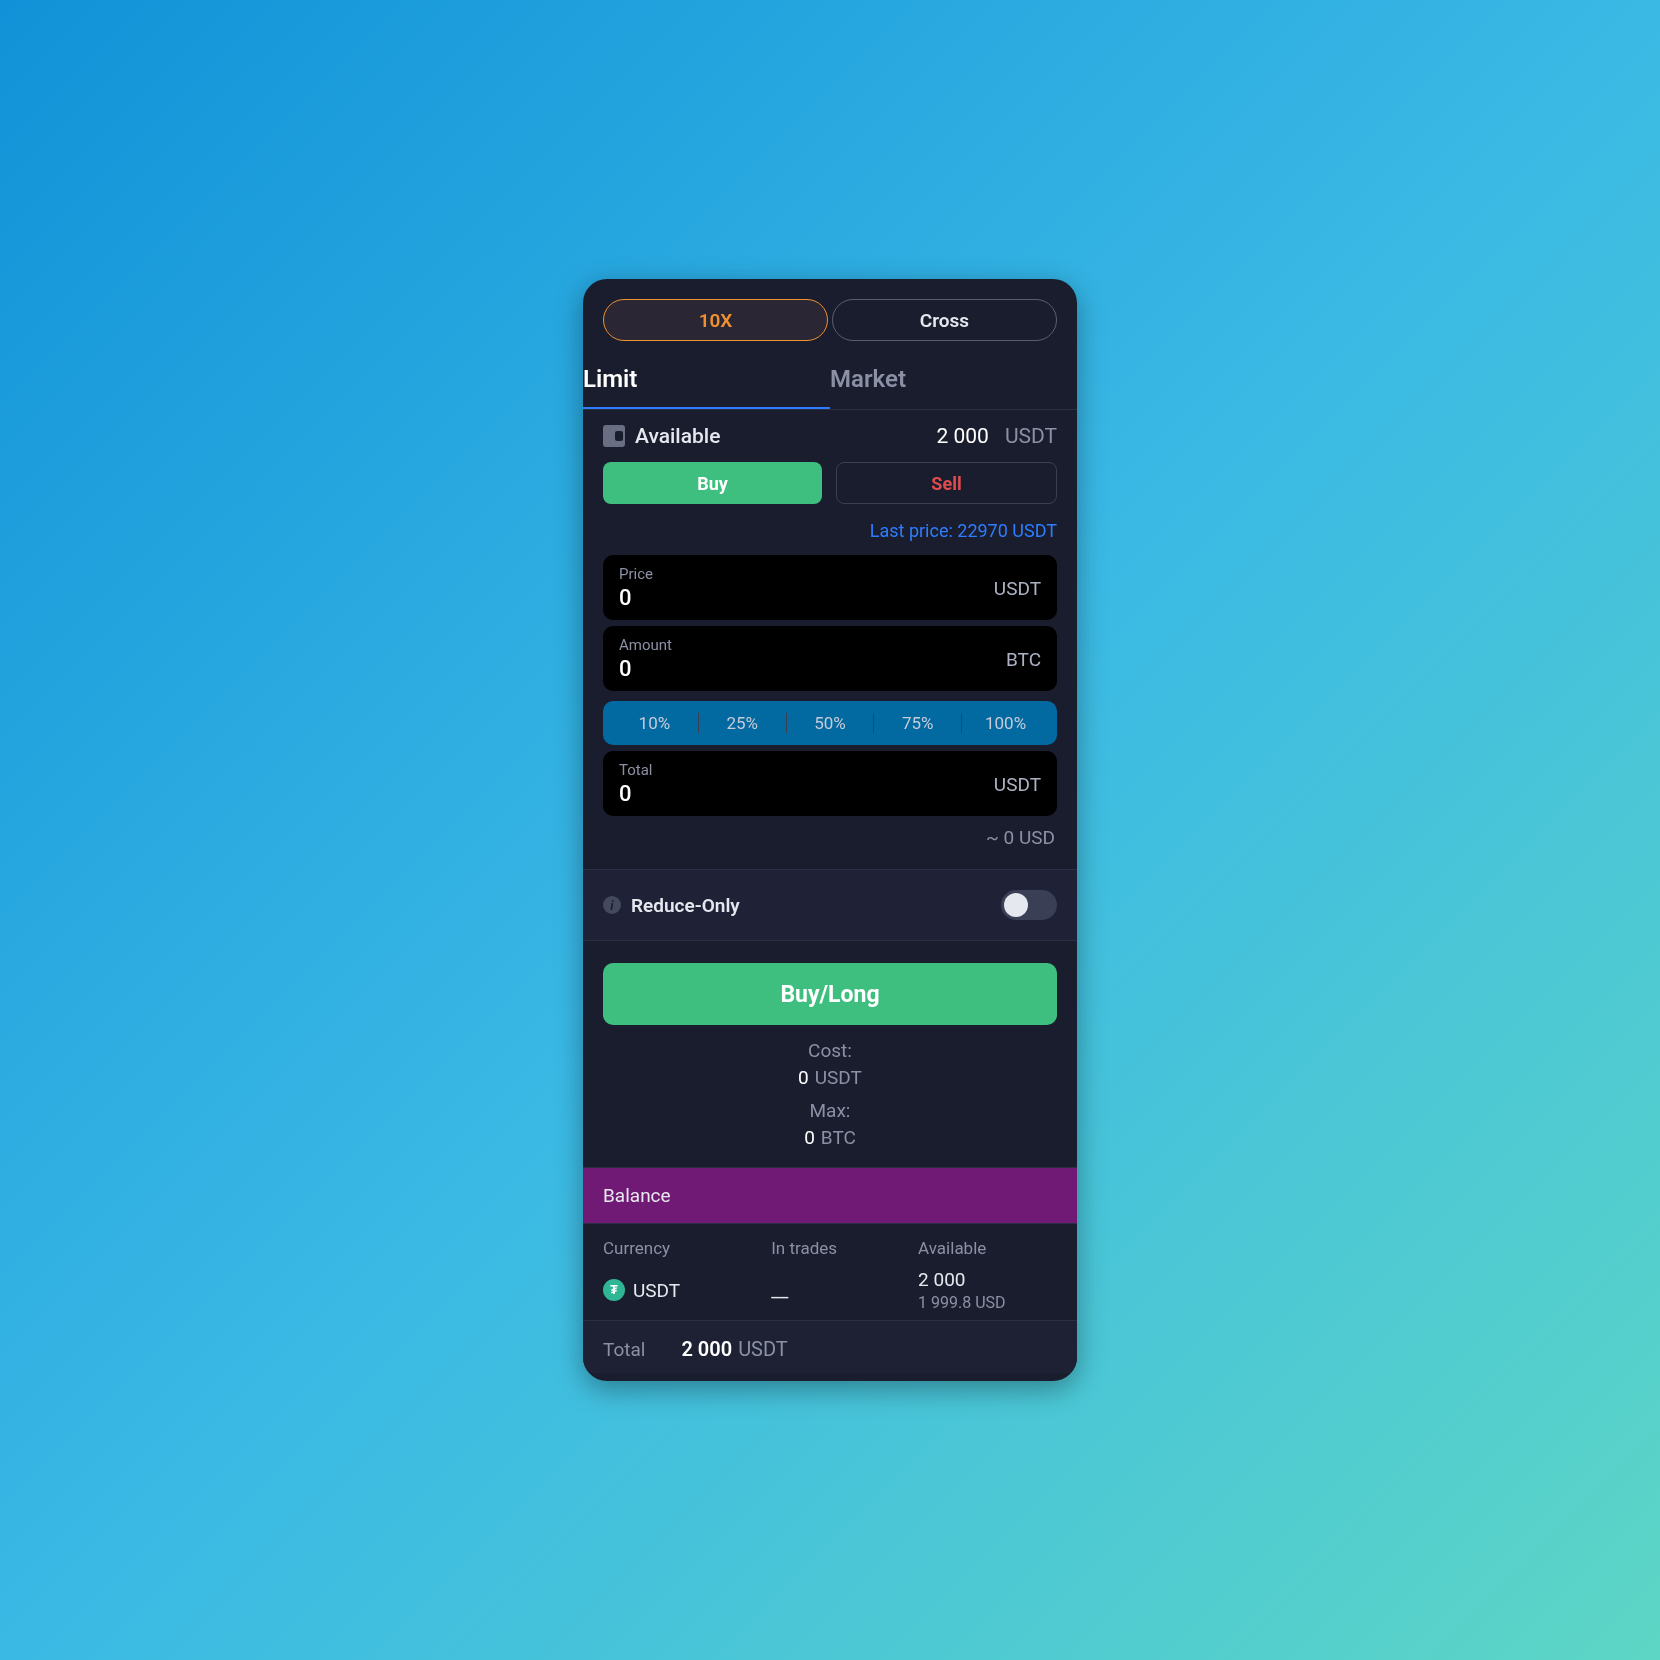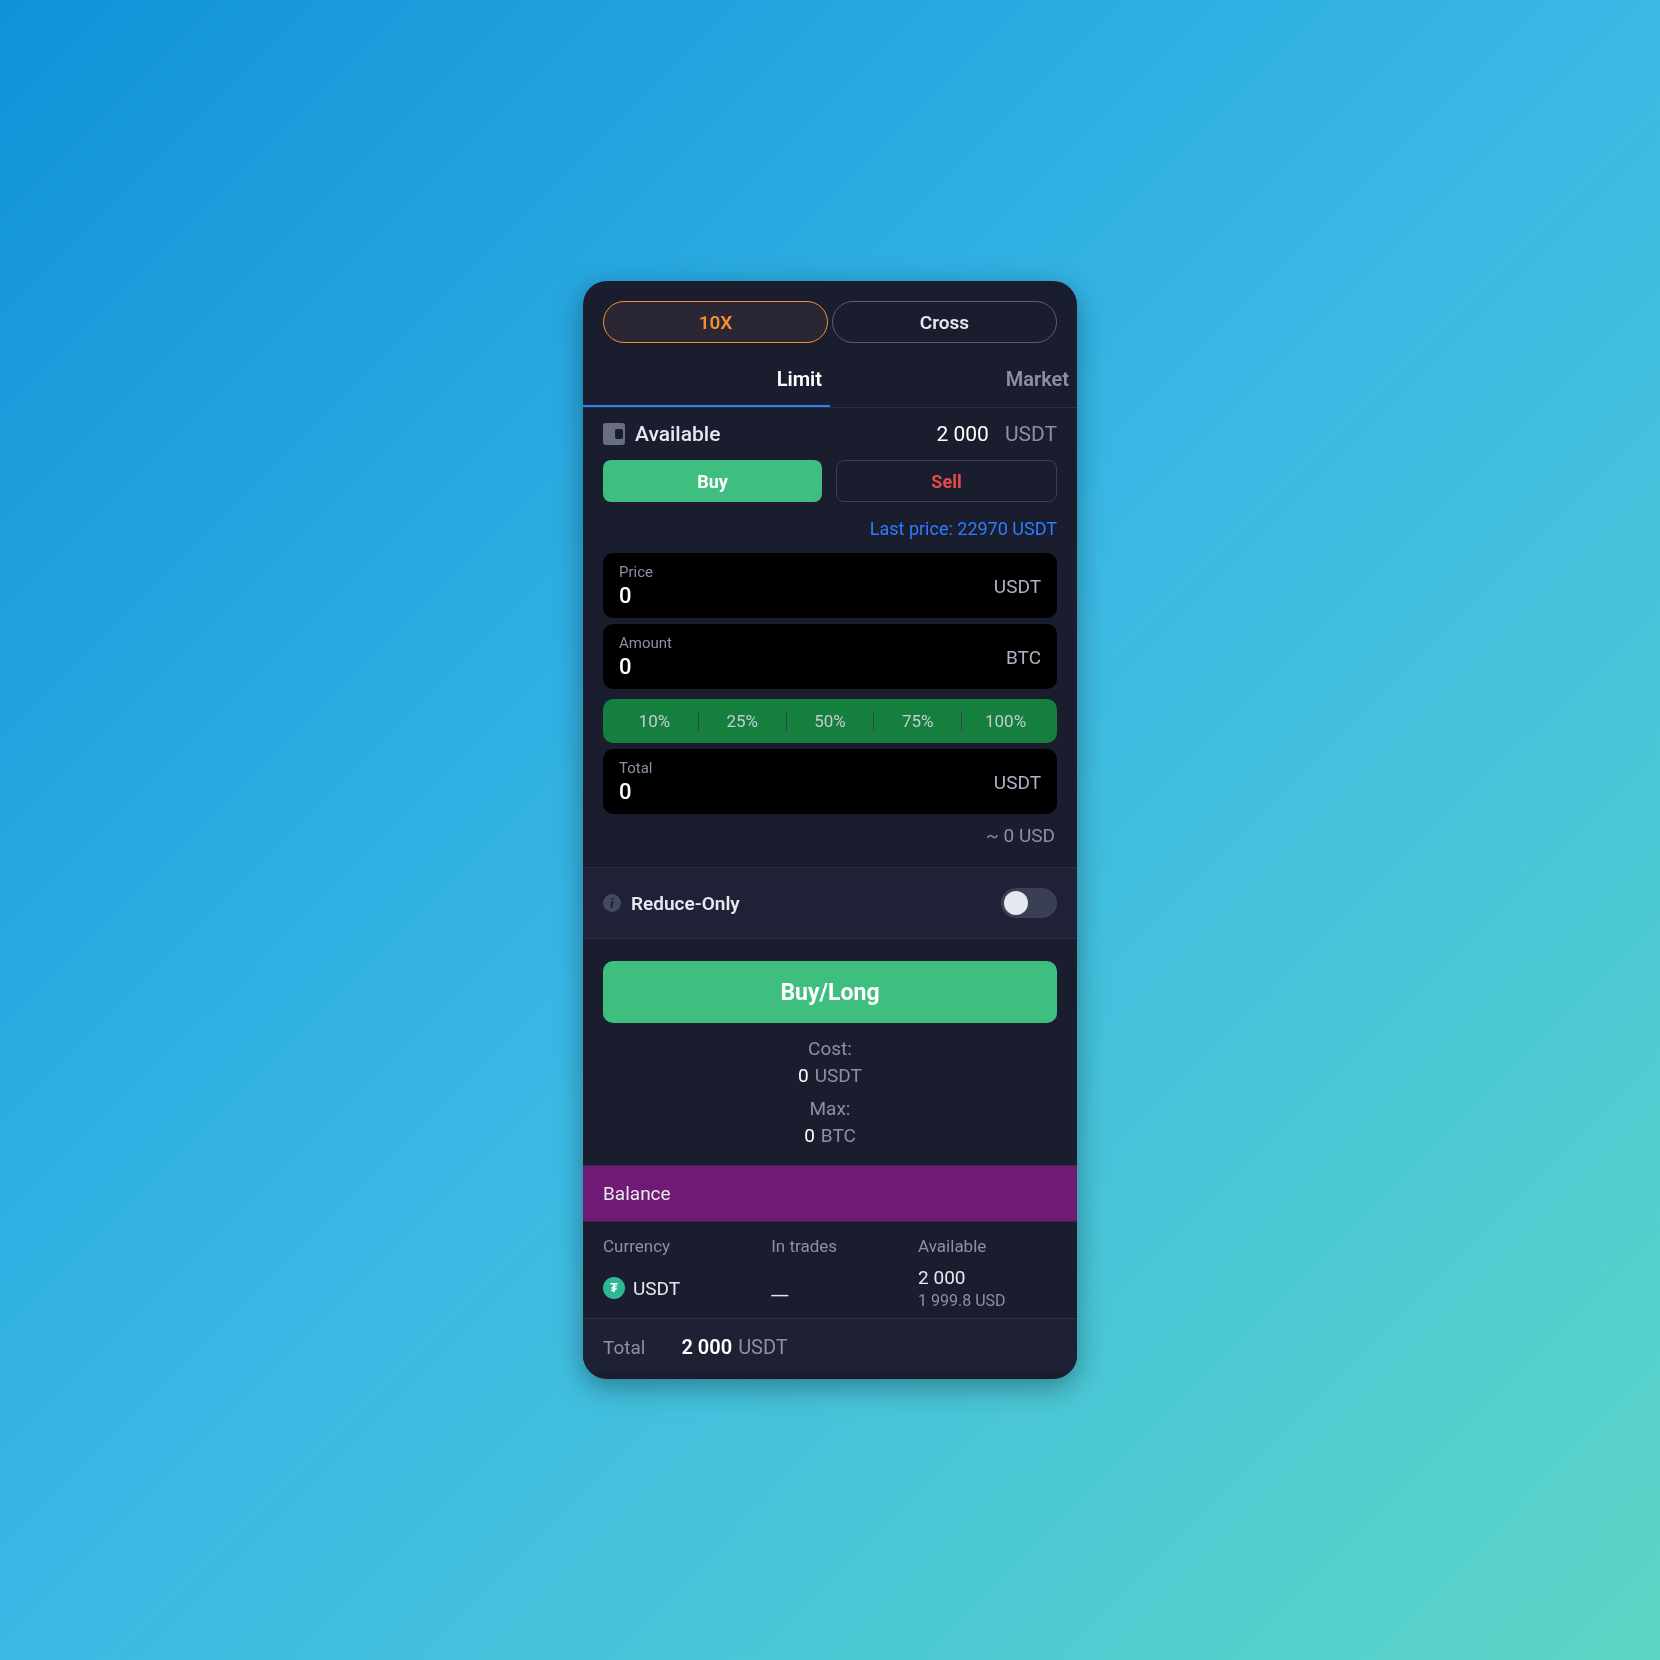--- a/index.html
+++ b/index.html
@@ -44,23 +44,23 @@
   .pill.mode {
     border: 1.5px solid #5a5e72;
     color: #e6e8ef;
   }
   .tabs {
     display: flex;
     border-bottom: 1px solid #2b2f44;
   }
   .tab {
     flex: 1;
-    text-align: right;
-    padding: 14px 8px;
-    font-size: 20px;
+    text-align: left;
+    padding: 14px 0;
+    font-size: 24px;
     font-weight: 600;
     color: #8b90a5;
     cursor: pointer;
   }
   .tab.active { color: #fff; border-bottom: 2.5px solid #2d7dff; }
   .avail-row {
     display: flex;
     align-items: center;
     padding: 14px 20px 10px 20px;
     gap: 10px;
@@ -125,21 +125,21 @@
     border:none;
     color:#fff;
     font-size:22px;
     font-weight:500;
     padding-top:2px;
     outline:none;
   }
   .field-unit { font-size:19px; color:#aeb2c4; align-self:center; position:absolute; right:16px; top:50%; transform:translateY(-50%);}
   .pct-row {
     margin: 10px 20px 6px 20px;
-    background:#15803d;
+    background:#0369a1;
     border-radius:10px;
     display:flex;
     padding: 12px 8px;
   }
   .pct {
     flex:1;
     text-align:center;
     font-size:17px;
     color:#c7cad8;
     cursor:pointer;

